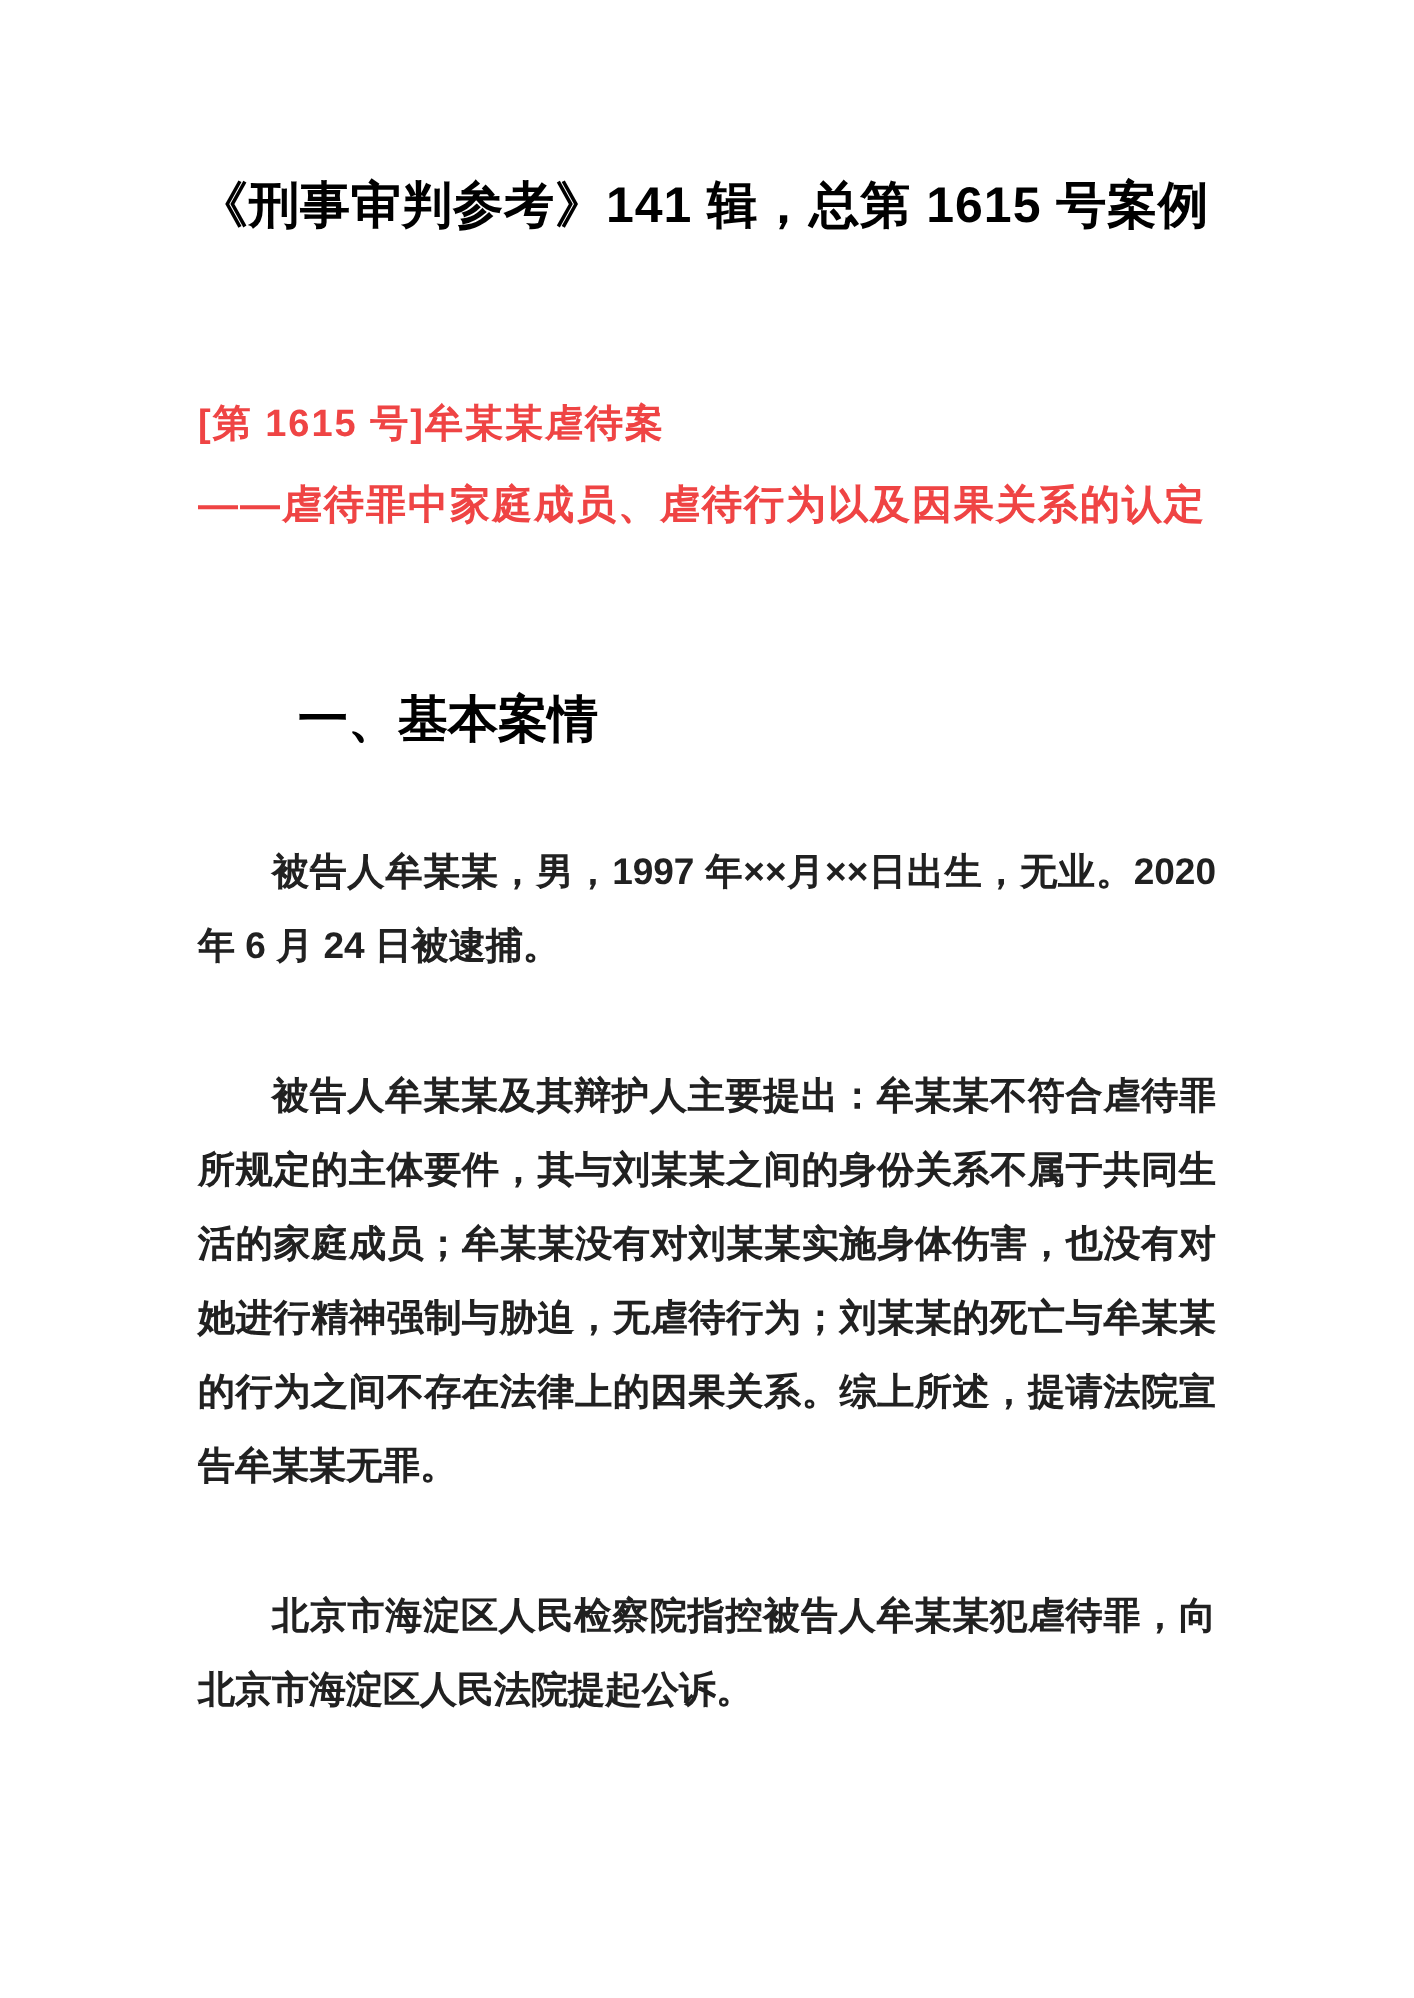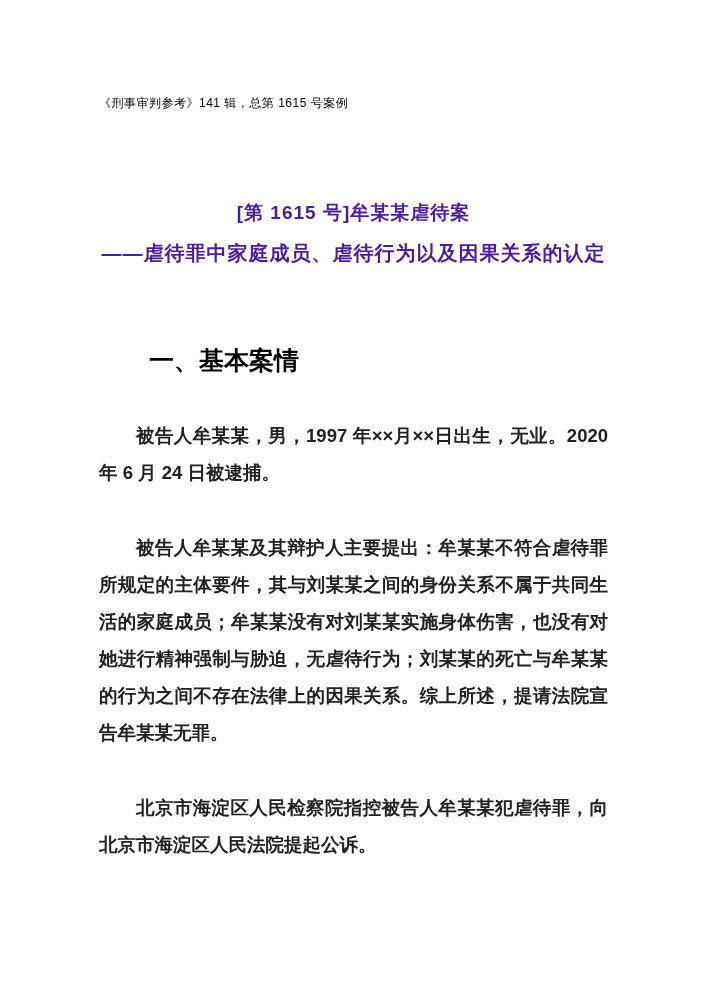--- a/index.html
+++ b/index.html
@@ -14,32 +14,31 @@
     box-sizing: border-box;
     margin: 0;
     padding: 88px 99px 0 99px;
     background: #ffffff;
     font-family: "Liberation Sans", "DejaVu Sans", sans-serif;
     color: #000000;
     overflow: hidden;
   }
   .doc-header {
     margin: 0;
-    font-size: 12px;
-    font-weight: 400;
+    font-size: 25px;
+    font-weight: 700;
     line-height: 30px;
     color: #000000;
     text-align: left;
     letter-spacing: 0.5px;
   }
   .case-heading {
     margin-top: 75px;
-    text-align: center;
     font-weight: 700;
-    color: #4c1d95;
+    color: #ef4444;
   }
   .case-title {
     font-size: 19px;
     line-height: 40px;
     letter-spacing: 1px;
   }
   .case-subtitle {
     font-size: 20px;
     line-height: 40px;
     letter-spacing: 1px;

